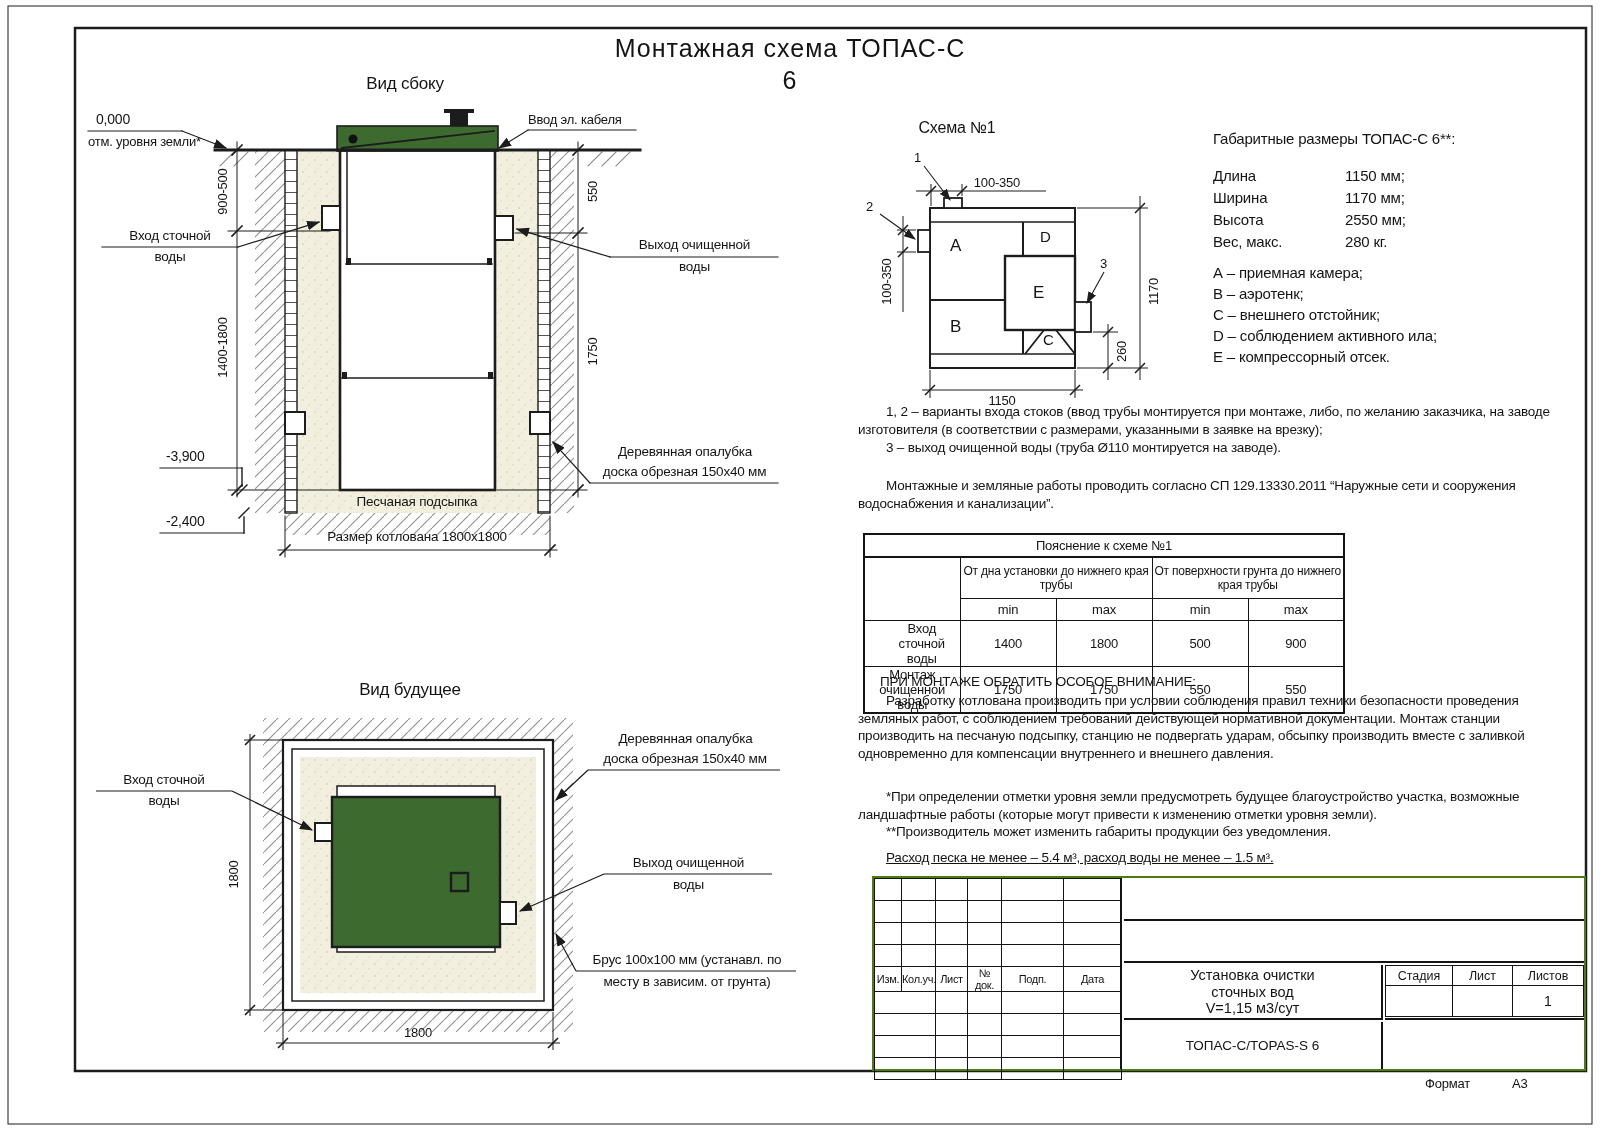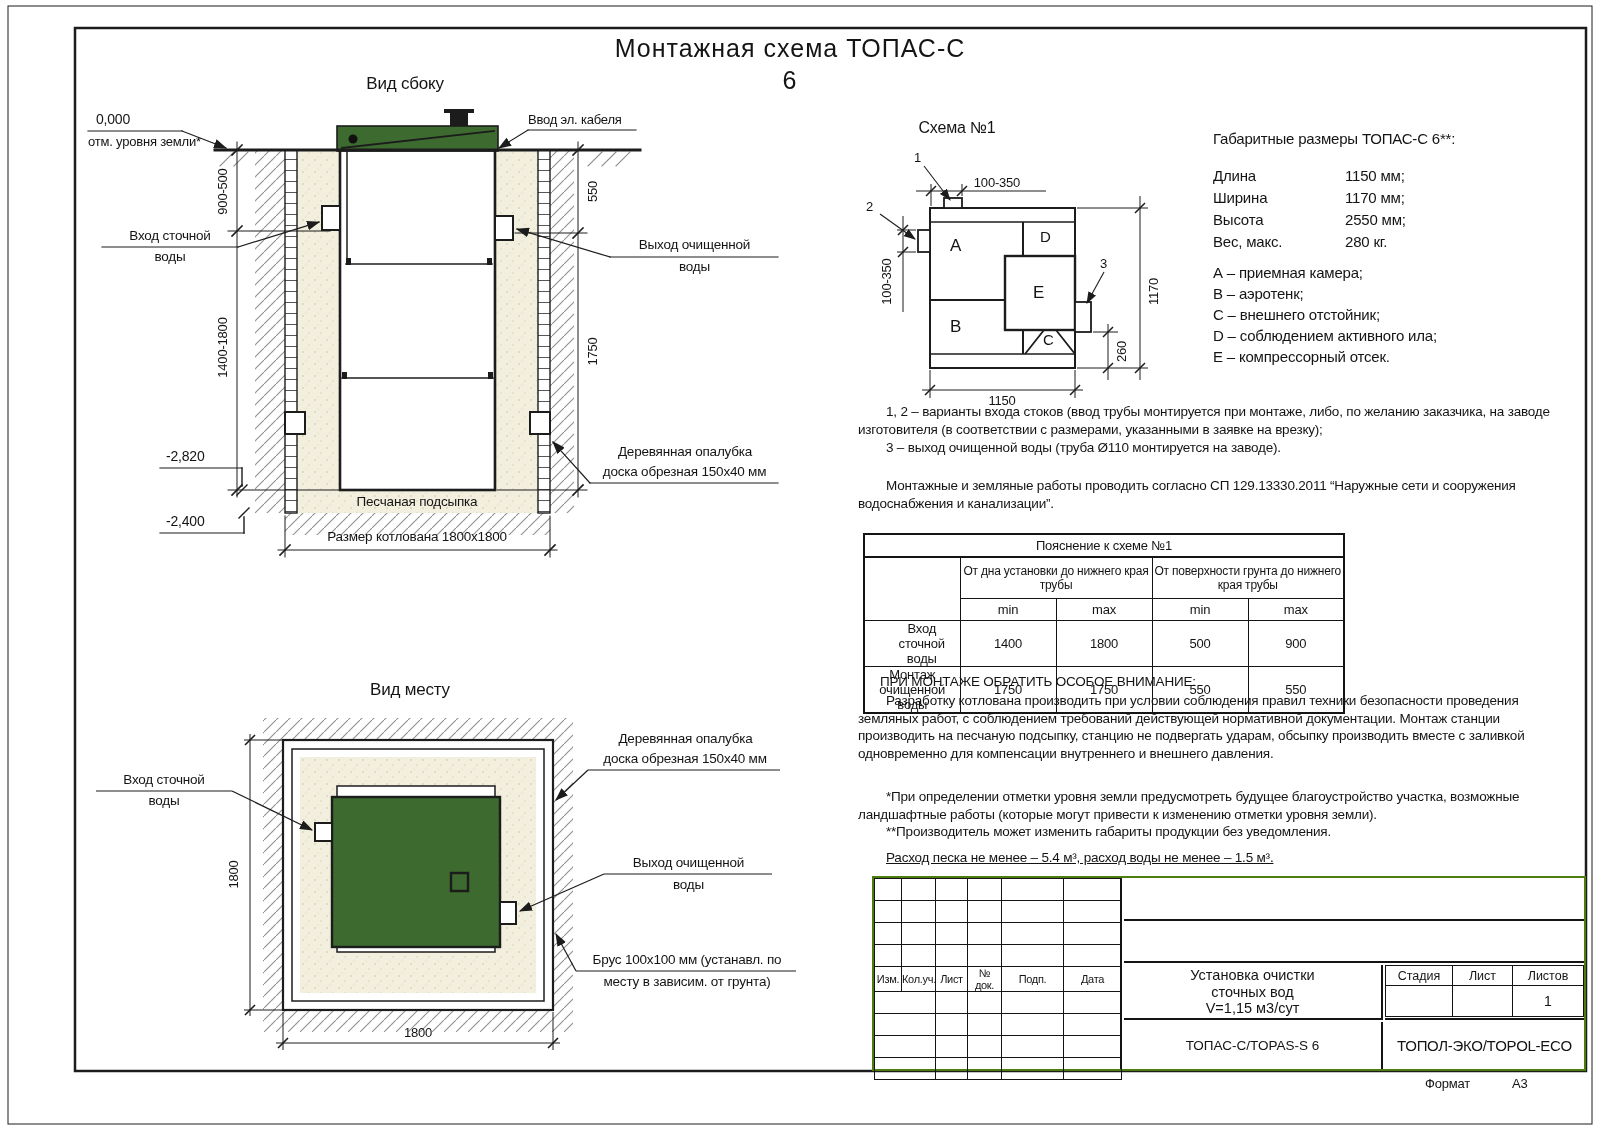--- a/index.html
+++ b/index.html
@@ -211,28 +211,28 @@
 <div class="t fs12" style="left:88px;top:134px;">отм. уровня земли*</div>
 <div class="t fs13" style="left:528px;top:112px;width:115px;">Ввод эл. кабеля</div>
 <div class="t c" style="left:104px;top:228px;width:132px;">Вход сточной</div>
 <div class="t c" style="left:104px;top:249px;width:132px;">воды</div>
 <div class="t c" style="left:612px;top:237px;width:165px;">Выход очищенной</div>
 <div class="t c" style="left:612px;top:259px;width:165px;">воды</div>
 <div class="t c rot fs13" style="left:172px;top:184px;width:100px;">900-500</div>
 <div class="t c rot fs13" style="left:542px;top:184px;width:100px;">550</div>
 <div class="t c rot fs13" style="left:172px;top:340px;width:100px;">1400-1800</div>
 <div class="t c rot fs13" style="left:542px;top:344px;width:100px;">1750</div>
-<div class="t fs14" style="left:166px;top:448px;">-2,820</div>
+<div class="t fs14" style="left:166px;top:448px;">-3,900</div>
 <div class="t fs14" style="left:166px;top:513px;">-2,400</div>
 <div class="t c" style="left:317px;top:494px;width:200px;">Песчаная подсыпка</div>
 <div class="t c" style="left:292px;top:529px;width:250px;">Размер котлована 1800х1800</div>
 <div class="t c" style="left:600px;top:444px;width:170px;">Деревянная опалубка</div>
 <div class="t c" style="left:592px;top:464px;width:185px;">доска обрезная 150х40 мм</div>
 
-<div class="t c fs17" style="left:305px;top:680px;width:210px;">Вид месту</div>
+<div class="t c fs17" style="left:305px;top:680px;width:210px;">Вид будущее</div>
 <div class="t c" style="left:98px;top:772px;width:132px;">Вход сточной</div>
 <div class="t c" style="left:98px;top:793px;width:132px;">воды</div>
 <div class="t c" style="left:598px;top:731px;width:175px;">Деревянная опалубка</div>
 <div class="t c" style="left:590px;top:751px;width:190px;">доска обрезная 150х40 мм</div>
 <div class="t c" style="left:606px;top:855px;width:165px;">Выход очищенной</div>
 <div class="t c" style="left:606px;top:877px;width:165px;">воды</div>
 <div class="t c" style="left:578px;top:952px;width:218px;">Брус 100х100 мм (устанавл. по</div>
 <div class="t c" style="left:582px;top:974px;width:210px;">месту в зависим. от грунта)</div>
 <div class="t c rot fs13" style="left:183px;top:867px;width:100px;">1800</div>
 <div class="t c fs13" style="left:368px;top:1025px;width:100px;">1800</div>
@@ -411,19 +411,18 @@
       </tr>
       <tr>
         <td style="height:30px;"></td>
         <td></td>
         <td style="font-size:14px;">1</td>
       </tr>
     </tbody>
         </table>
   </div>
 
-  <div class="abs" style="left:511px;top:144px;width:199px;height:47px;text-align:center;line-height:47px;font-size:15px;letter-spacing:-0.3px;">ТОПОЛ-ЭКО/TOPOL-ECO</div>
 </div>
 
 <div class="t fs13" style="left:1425px;top:1076px;">Формат</div>
 <div class="t fs13" style="left:1512px;top:1076px;">А3</div>
 
 </div>
 
 </body></html>

